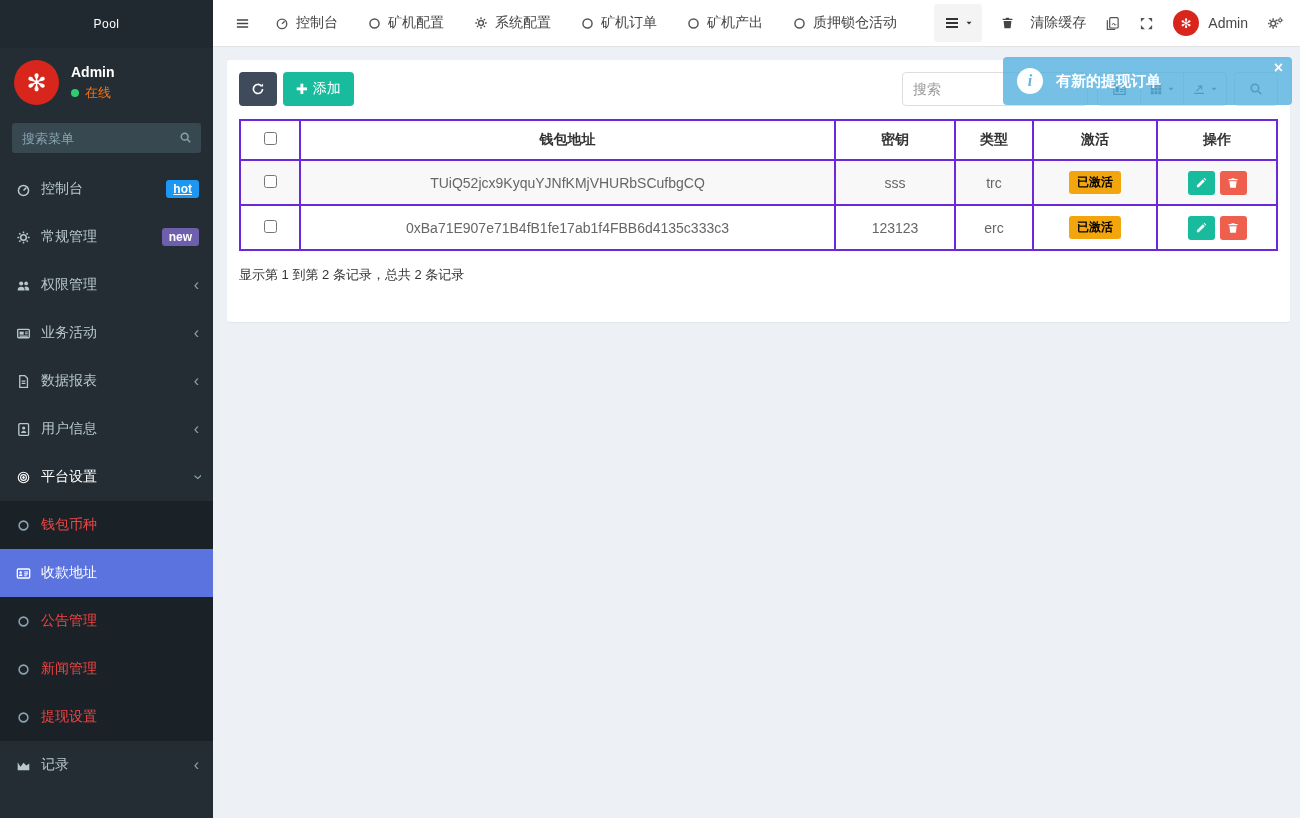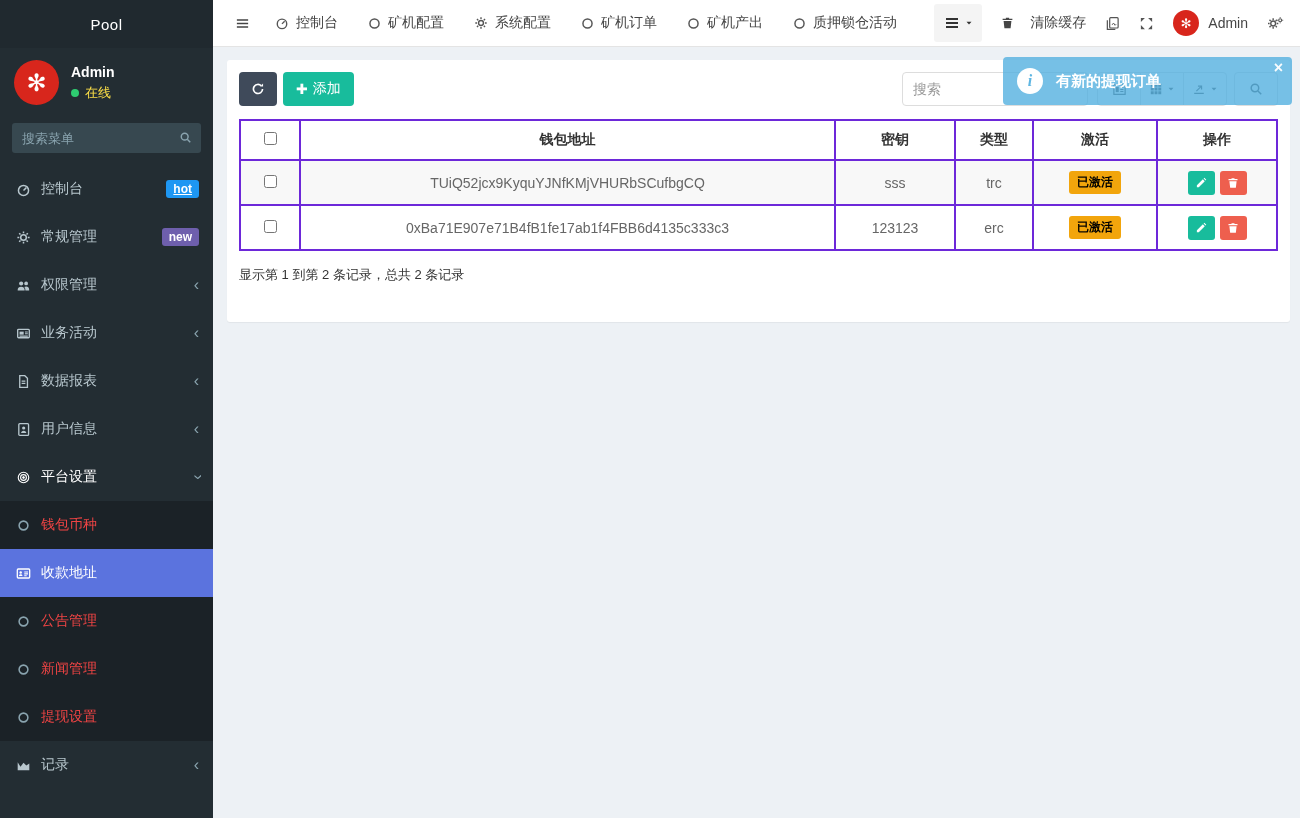--- a/index.html
+++ b/index.html
@@ -2,25 +2,25 @@
 <html><head>
 <meta charset="utf-8">
 <style>
   * { margin:0; padding:0; box-sizing:border-box; }
   html,body { width:1300px; height:818px; overflow:hidden; }
   body { font-family:"Liberation Sans","DejaVu Sans",sans-serif; background:#edf1f5; position:relative; }
   svg { display:block; }
 
   
   .sidebar { position:absolute; left:0; top:0; width:213px; height:818px; background:#232d33; z-index:5; }
-  .logo { height:48px; background:#20292f; color:#fff; font-size:15px; display:flex; align-items:center; justify-content:center; letter-spacing:.5px; }
+  .logo { height:48px; background:#20292f; color:#fff; font-size:12px; display:flex; align-items:center; justify-content:center; letter-spacing:.5px; }
   .user-panel { display:flex; align-items:center; gap:12px; padding:12px 14px 10px; }
   .avatar { width:45px; height:45px; border-radius:50%; background:#d8261c; color:#fff; display:flex; align-items:center; justify-content:center; font-size:24px; flex:0 0 45px; }
   .user-meta .uname { color:#fff; font-weight:bold; font-size:14px; margin-bottom:4px; }
-  .ustatus { color:#fde047; font-size:13px; display:flex; align-items:center; gap:6px; }
+  .ustatus { color:#f97316; font-size:13px; display:flex; align-items:center; gap:6px; }
   .dot { width:8px; height:8px; border-radius:50%; background:#2ecc71; display:inline-block; }
   .side-search { position:relative; margin:8px 12px 12px; }
   .side-search input { width:100%; height:30px; background:#374850; border:none; border-radius:3px; color:#ccc; font-size:13px; padding:0 30px 0 10px; outline:none; }
   .side-search input::placeholder { color:#8aa4af; }
   .side-search .mag { position:absolute; right:9px; top:8px; color:#8aa4af; }
   .sitem { height:48px; display:flex; align-items:center; gap:9px; padding:0 14px; color:#b8c7ce; font-size:14px; cursor:pointer; }
   .sitem .sicon { width:18px; display:flex; justify-content:center; color:#b8c7ce; }
   .sitem.active-parent { color:#fff; }
   .sitem.active-parent .sicon { color:#fff; }
   .sbadge { margin-left:auto; font-size:12px; font-weight:bold; color:#fff; border-radius:3px; padding:2px 7px; }

